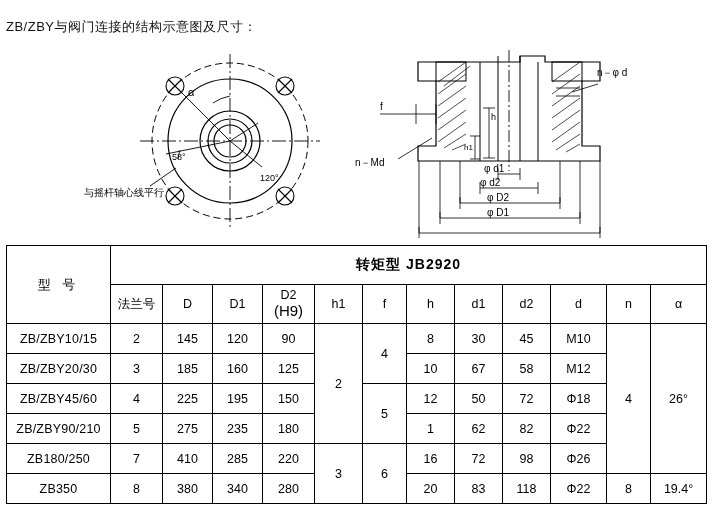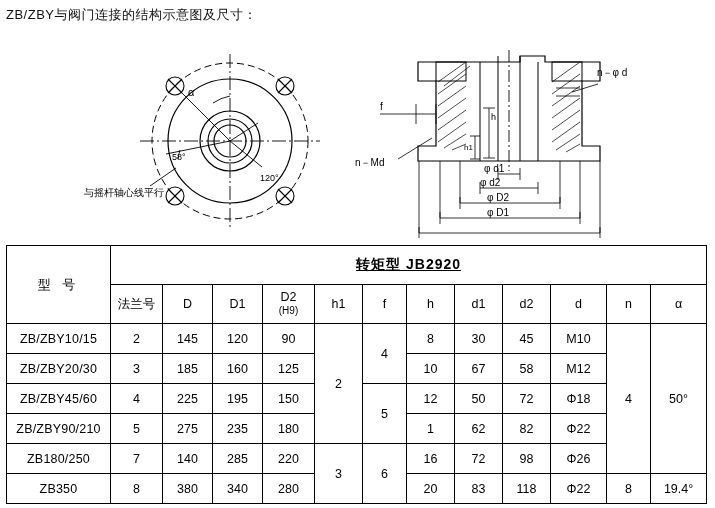--- a/index.html
+++ b/index.html
@@ -16,21 +16,21 @@
     overflow: hidden;
   }
   .page {
     position: relative;
     width: 715px;
     height: 508px;
   }
   .heading {
     position: absolute;
     left: 6px;
-    top: 6px;
+    top: 18px;
     font-size: 13px;
     letter-spacing: 0.5px;
     color: #111;
     white-space: nowrap;
   }
   .diagram-area {
     position: absolute;
     left: 0;
     top: 26px;
     width: 715px;
@@ -57,42 +57,41 @@
     vertical-align: middle;
     padding: 2px 1px;
     font-weight: normal;
     color: #000;
   }
   table.spec th.title-cell {
     font-size: 14px;
     font-weight: bold;
     letter-spacing: 1px;
     height: 34px;
-    text-decoration: underline;
   }
   table.spec th.model-head {
     font-size: 13px;
     letter-spacing: 4px;
     width: 104px;
   }
   table.spec th.col-head {
     font-size: 12.5px;
     height: 34px;
   }
   table.spec td.model-cell {
     font-size: 12.5px;
     height: 25px;
     letter-spacing: 0.2px;
     margin-left: 44px;
   }
   .d2head {
     line-height: 1.05;
   }
   .d2head small {
-    font-size: 10px;
+    font-size: 15px;
   }
   svg text {
     font-family: "Liberation Sans", sans-serif;
     fill: #000;
   }
 </style>
 </head>
 <body>
 
 <div class="page">
@@ -294,21 +293,21 @@
         <td>145</td>
         <td>120</td>
         <td>90</td>
         <td rowspan="4">2</td>
         <td rowspan="2">4</td>
         <td>8</td>
         <td>30</td>
         <td>45</td>
         <td>M10</td>
         <td rowspan="5">4</td>
-        <td rowspan="5">50°</td>
+        <td rowspan="5">26°</td>
       </tr>
 
       <tr>
         <td class="model-cell">ZB/ZBY20/30</td>
         <td>3</td>
         <td>185</td>
         <td>160</td>
         <td>125</td>
         <td>10</td>
         <td>67</td>
@@ -337,21 +336,21 @@
         <td>180</td>
         <td>1</td>
         <td>62</td>
         <td>82</td>
         <td>Φ22</td>
       </tr>
 
       <tr>
         <td class="model-cell">ZB180/250</td>
         <td>7</td>
-        <td>140</td>
+        <td>410</td>
         <td>285</td>
         <td>220</td>
         <td rowspan="2">3</td>
         <td rowspan="2">6</td>
         <td>16</td>
         <td>72</td>
         <td>98</td>
         <td>Φ26</td>
       </tr>
 

